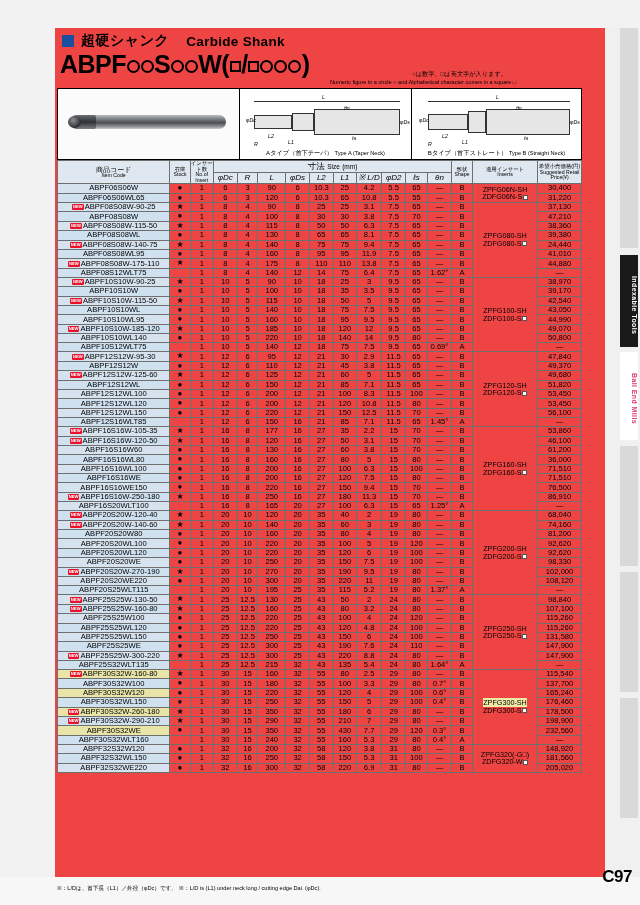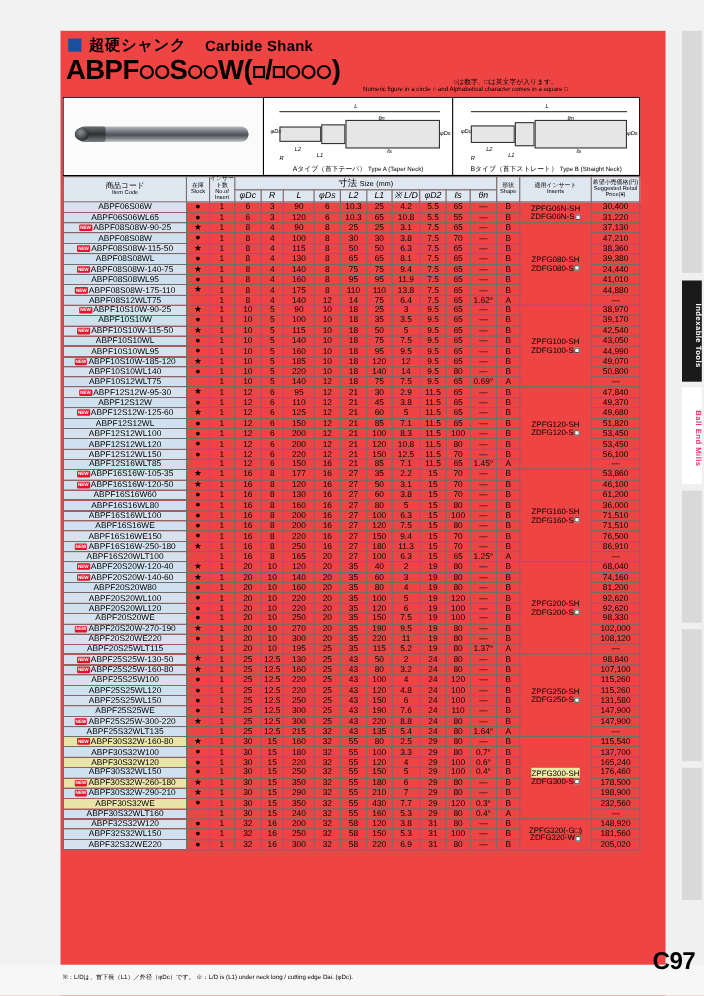--- a/index.html
+++ b/index.html
@@ -84,21 +84,21 @@
   td.num { font-size:7.6px; }
   td.ins { font-size:7.2px; white-space:nowrap; text-align:center; }
   td.ins .hlins { background:#efe9a6; }
   td.price { font-size:7.6px; text-align:right; padding-right:3px; }
   td.stock { font-size:8px; }
   .sqbox { display:inline-block; width:5px; height:5px; border:.7px solid #555;
            vertical-align:middle; margin-left:.5px; background:#fff; }
   tr.grp > td { border-top:1.3px solid #111; }
 
   .footnote { position:absolute; left:57px; top:884px; font-size:5.6px; white-space:nowrap; }
-  .pageno { position:absolute; right:8px; bottom:18px; font-size:22px; font-weight:bold;
+  .pageno { position:absolute; right:8px; bottom:18px; font-size:17px; font-weight:bold;
             letter-spacing:-.5px; }
 
   
   .tab { position:absolute; right:2px; width:18px; writing-mode:vertical-rl;
          text-align:center; font-size:7px; font-weight:bold; letter-spacing:.4px; }
   .tab.black { top:255px; height:92px; background:#1a1a1a; color:#fff; padding-top:8px; }
   .tab.pink  { top:352px; height:88px; background:#fff; color:#e2356b; padding-top:6px; }
   .tabstrip { position:absolute; right:2px; width:18px; background:#d9d9d9; }
 </style>
 </head>

